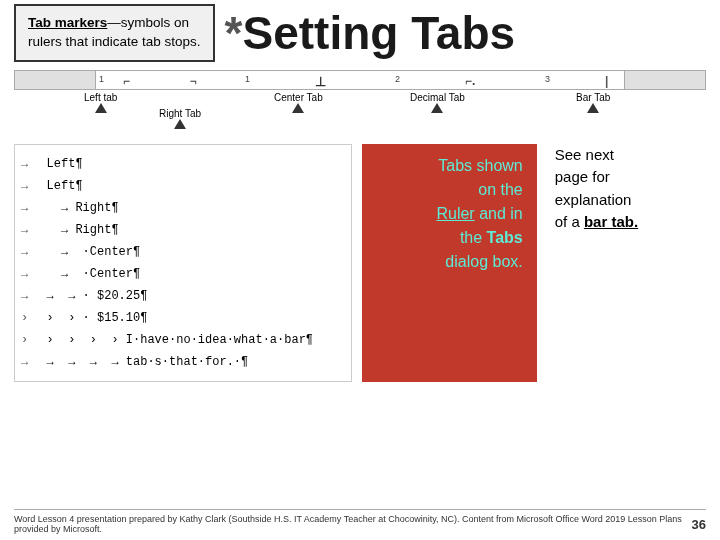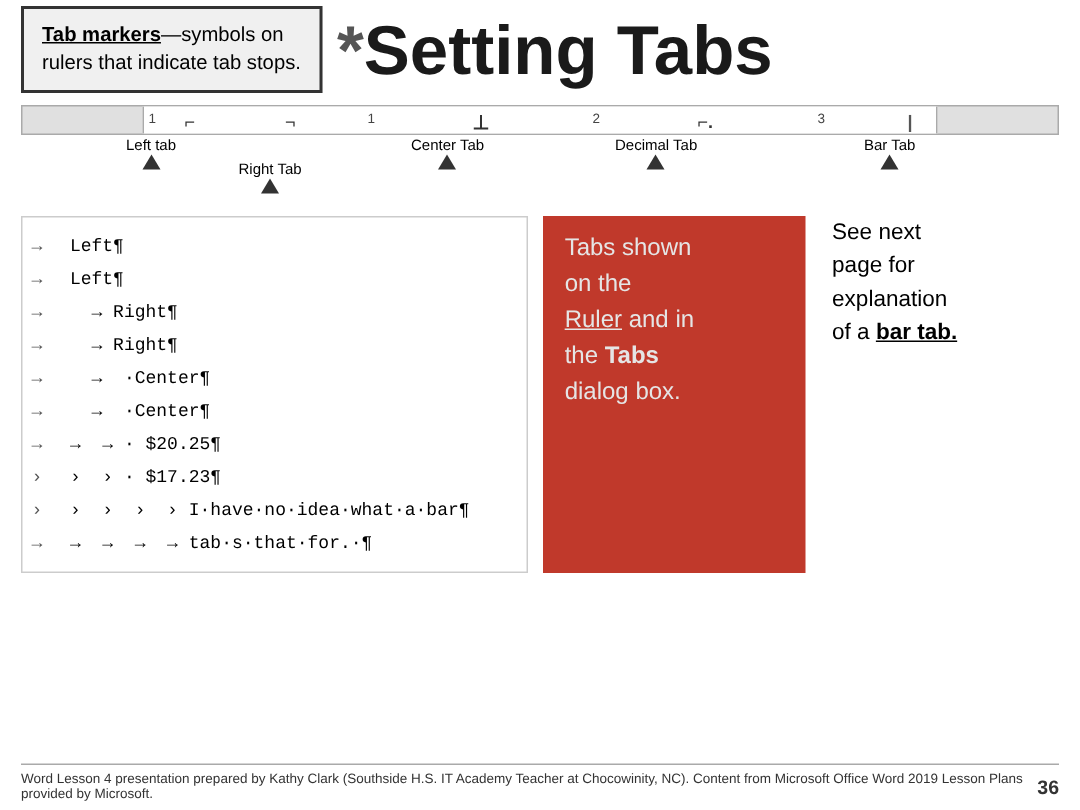--- a/index.html
+++ b/index.html
@@ -75,26 +75,27 @@
       white-space: pre;
     }
     .doc-arrow {
       color: #555;
       margin-right: 4px;
     }
 
     
     .red-box {
       background: #c0392b;
-      color: #e5e5e5;
+      color: #5eead4;
       padding: 10px 14px;
       font-size: 16px;
       line-height: 1.5;
       width: 175px;
       font-weight: 500;
+      text-align: right;
     }
     .red-box .underline { text-decoration: underline; }
     .red-box .bold { font-weight: bold; }
 
     
     .see-next-box {
       font-size: 15px;
       line-height: 1.5;
       width: 160px;
       padding-left: 8px;
@@ -249,21 +250,21 @@
 <div class="main-content">
 
   <div class="doc-mockup">
     <div class="doc-row"><span class="doc-arrow">→</span><span>  Left¶</span></div>
     <div class="doc-row"><span class="doc-arrow">→</span><span>  Left¶</span></div>
     <div class="doc-row"><span class="doc-arrow">→</span><span>    → Right¶</span></div>
     <div class="doc-row"><span class="doc-arrow">→</span><span>    → Right¶</span></div>
     <div class="doc-row"><span class="doc-arrow">→</span><span>    →  ·Center¶</span></div>
     <div class="doc-row"><span class="doc-arrow">→</span><span>    →  ·Center¶</span></div>
     <div class="doc-row"><span class="doc-arrow">→</span><span>  →  → · $20.25¶</span></div>
-    <div class="doc-row"><span class="doc-arrow">›</span><span>  ›  › · $17.23¶</span></div>
+    <div class="doc-row"><span class="doc-arrow">›</span><span>  ›  › · $15.10¶</span></div>
     <div class="doc-row"><span class="doc-arrow">›</span><span>  ›  ›  ›  › I·have·no·idea·what·a·bar¶</span></div>
     <div class="doc-row"><span class="doc-arrow">→</span><span>  →  →  →  → tab·s·that·for.·¶</span></div>
   </div>
 
   <div class="red-box">
     <span>Tabs shown</span><br>
     <span>on the</span><br>
     <span class="underline">Ruler</span><span> and in</span><br>
     <span>the </span><span class="bold">Tabs</span><br>
     <span>dialog box.</span>

